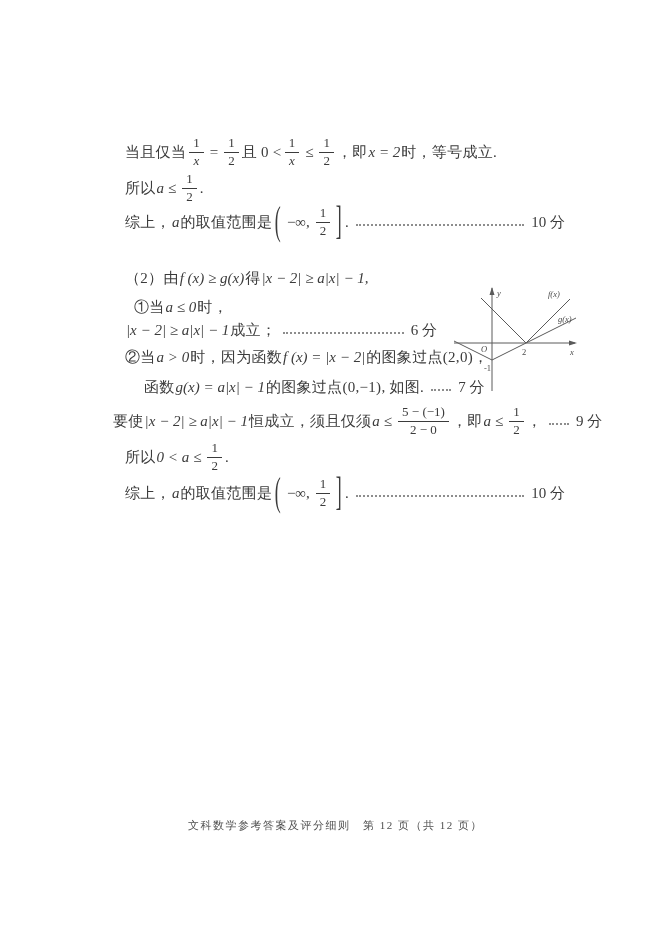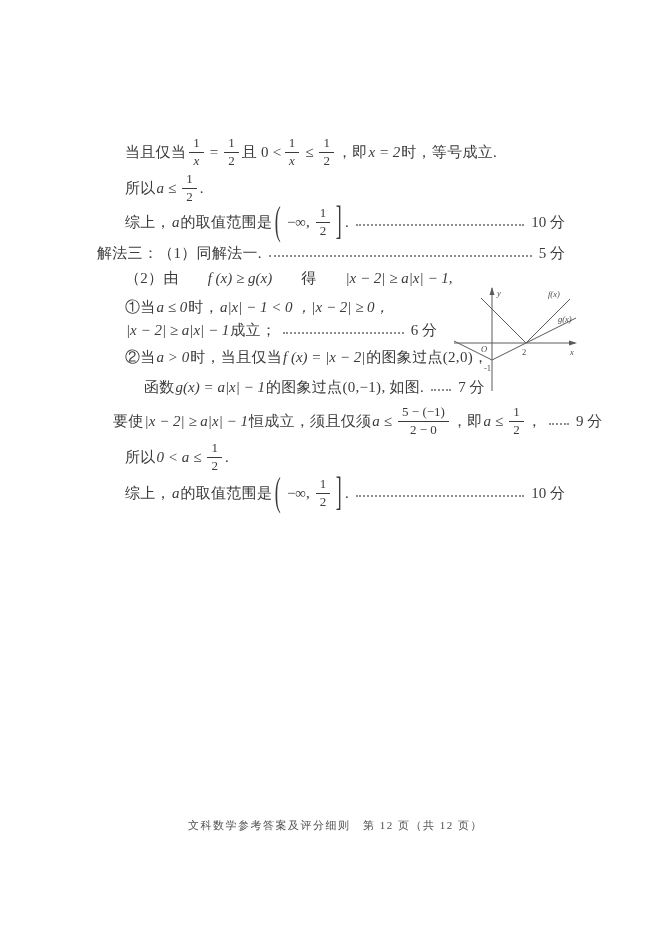--- a/index.html
+++ b/index.html
@@ -74,51 +74,45 @@
     <span class="frac">
         <span class="n">1</span>
         <span class="d">2</span>
       </span>
     <span class="big">]</span>
     <span class="cn">.</span>
     <span class="leader"></span>
     <span class="score">10 分</span>
   </div>
 
-  <div class="line" style="left:97px;top:242px;height:22px;width:468px;">
-    <span class="cn">解法三：（1）同解法一.</span>
-    <span class="leader"></span>
-    <span class="score">5 分</span>
-  </div>
-
-  <div class="line" style="left:125px;top:263px;height:30px;gap:28px;">
+
+  <div class="line" style="left:125px;top:263px;height:30px;">
     <span class="cn">（2）由</span>
     <span class="m">f (x) ≥ g(x)</span>
     <span class="cn">得</span>
     <span class="m">|x − 2| ≥ a|x| − 1,</span>
   </div>
 
-  <div class="line" style="left:125px;top:294px;height:26px;">
+  <div class="line" style="left:134px;top:294px;height:26px;">
     <span class="cn">①当</span>
     <span class="m">a ≤ 0</span>
     <span class="cn">时，</span>
-    <span class="m">a|x| − 1 &lt; 0 ，|x − 2| ≥ 0，</span>
   </div>
 
   <div class="line" style="left:125px;top:318px;height:24px;width:312px;">
     <span class="m">|x − 2| ≥ a|x| − 1</span>
     <span class="cn">成立；</span>
     <span class="leader"></span>
     <span class="score">6 分</span>
   </div>
 
   <div class="line" style="left:125px;top:343px;height:28px;">
     <span class="cn">②当</span>
     <span class="m">a &gt; 0</span>
-    <span class="cn">时，当且仅当</span>
+    <span class="cn">时，因为函数</span>
     <span class="m">f (x) = |x − 2|</span>
     <span class="cn">的图象过点</span>
     <span class="cn">(2,0)</span>
     <span class="cn">，</span>
   </div>
 
   <div class="line" style="left:114px;top:372px;height:30px;width:330px;margin-left:30px;">
     <span class="cn">函数</span>
     <span class="m">g(x) = a|x| − 1</span>
     <span class="cn">的图象过点</span>

